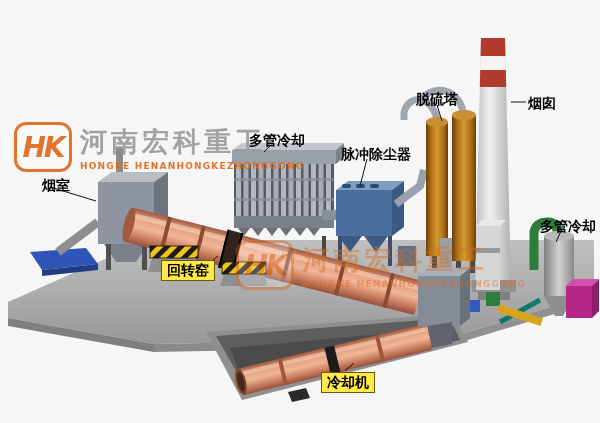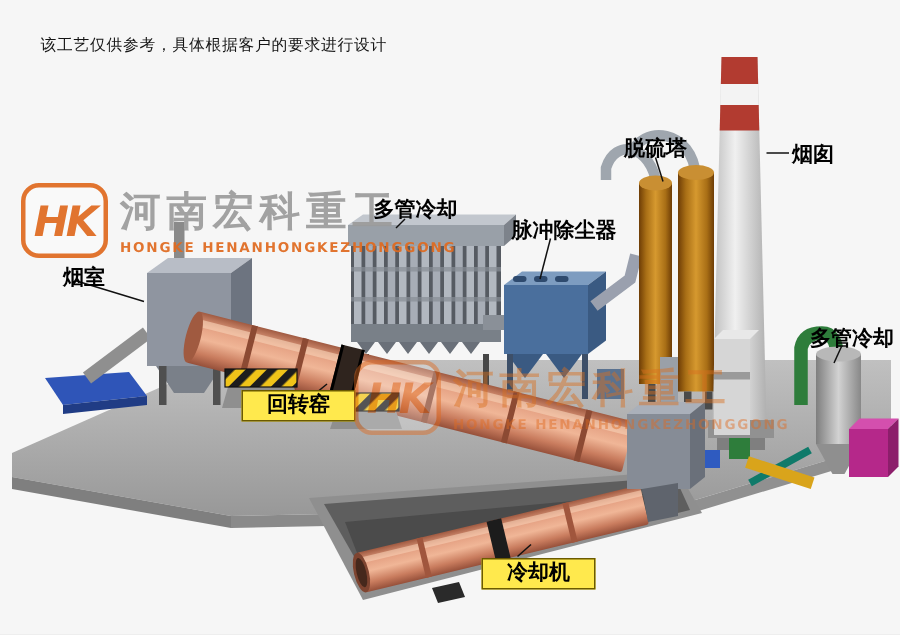--- a/index.html
+++ b/index.html
@@ -2,21 +2,21 @@
 <html><head>
 <meta charset="utf-8">
 <style>
   *{margin:0;padding:0;box-sizing:border-box}
   html,body{background:#e8e8e8}
   body{font-family:"DejaVu Sans","Liberation Sans",sans-serif}
   .stage{position:relative;width:600px;height:423px;background:#f6f6f6;overflow:hidden;margin:0 auto}
   .stage > svg{position:absolute;left:0;top:0}
   .disclaimer{position:absolute;left:27px;top:23px;font-size:10.5px;color:#141414;letter-spacing:.5px;white-space:nowrap}
   .tag{position:absolute;font-size:14px;font-weight:600;color:#000;white-space:nowrap;line-height:1.1}
-  .tag--yellow{background:#ffe94d;border:1px solid #6b5a00;padding:2px 16px;font-weight:700}
+  .tag--yellow{background:#ffe94d;border:1px solid #6b5a00;padding:2px 5px;font-weight:700}
   .watermark{position:absolute;display:flex;align-items:flex-start;gap:8px;pointer-events:none}
   .wm-badge{width:58px;height:50px;border:3px solid #e06a1f;border-radius:12px;background:rgba(252,252,252,.55);
             color:#e06a1f;font-style:italic;font-weight:800;font-size:28px;letter-spacing:-2px;
             display:flex;align-items:center;justify-content:center}
   .wm-texts{display:flex;flex-direction:column;justify-content:center;padding-top:4px}
   .wm-cn{font-size:27px;font-weight:700;color:#9b9b9b;letter-spacing:4px;line-height:1.15}
   .wm-en{font-size:9px;font-weight:700;color:#e06a1f;letter-spacing:1.2px;margin-top:4px}
   .wm-left{left:14px;top:122px;opacity:.92}
   .wm-center{left:236px;top:240px;opacity:.45}
   .wm-center .wm-cn{color:#d96f1e}
@@ -225,21 +225,20 @@
       <line x1="270" y1="146" x2="264" y2="152"></line>
       <line x1="367" y1="159" x2="360" y2="186"></line>
       <line x1="437" y1="105" x2="442" y2="121"></line>
       <line x1="511" y1="102" x2="526" y2="102"></line>
       <line x1="561" y1="231" x2="556" y2="242"></line>
       <line x1="207" y1="265" x2="218" y2="256"></line>
       <line x1="345" y1="371" x2="354" y2="363"></line>
     </g>
   </svg>
 
-  <div class="disclaimer">该工艺仅供参考，具体根据客户的要求进行设计</div>
 
   <div class="tag" style="left:42px;top:178px">烟室</div>
   <div class="tag" style="left:249px;top:133px">多管冷却</div>
   <div class="tag" style="left:341px;top:147px">脉冲除尘器</div>
   <div class="tag" style="left:416px;top:92px">脱硫塔</div>
   <div class="tag" style="left:528px;top:96px">烟囱</div>
   <div class="tag" style="left:540px;top:219px">多管冷却</div>
   <div class="tag tag--yellow" style="left:161px;top:260px">回转窑</div>
   <div class="tag tag--yellow" style="left:321px;top:372px">冷却机</div>
 

